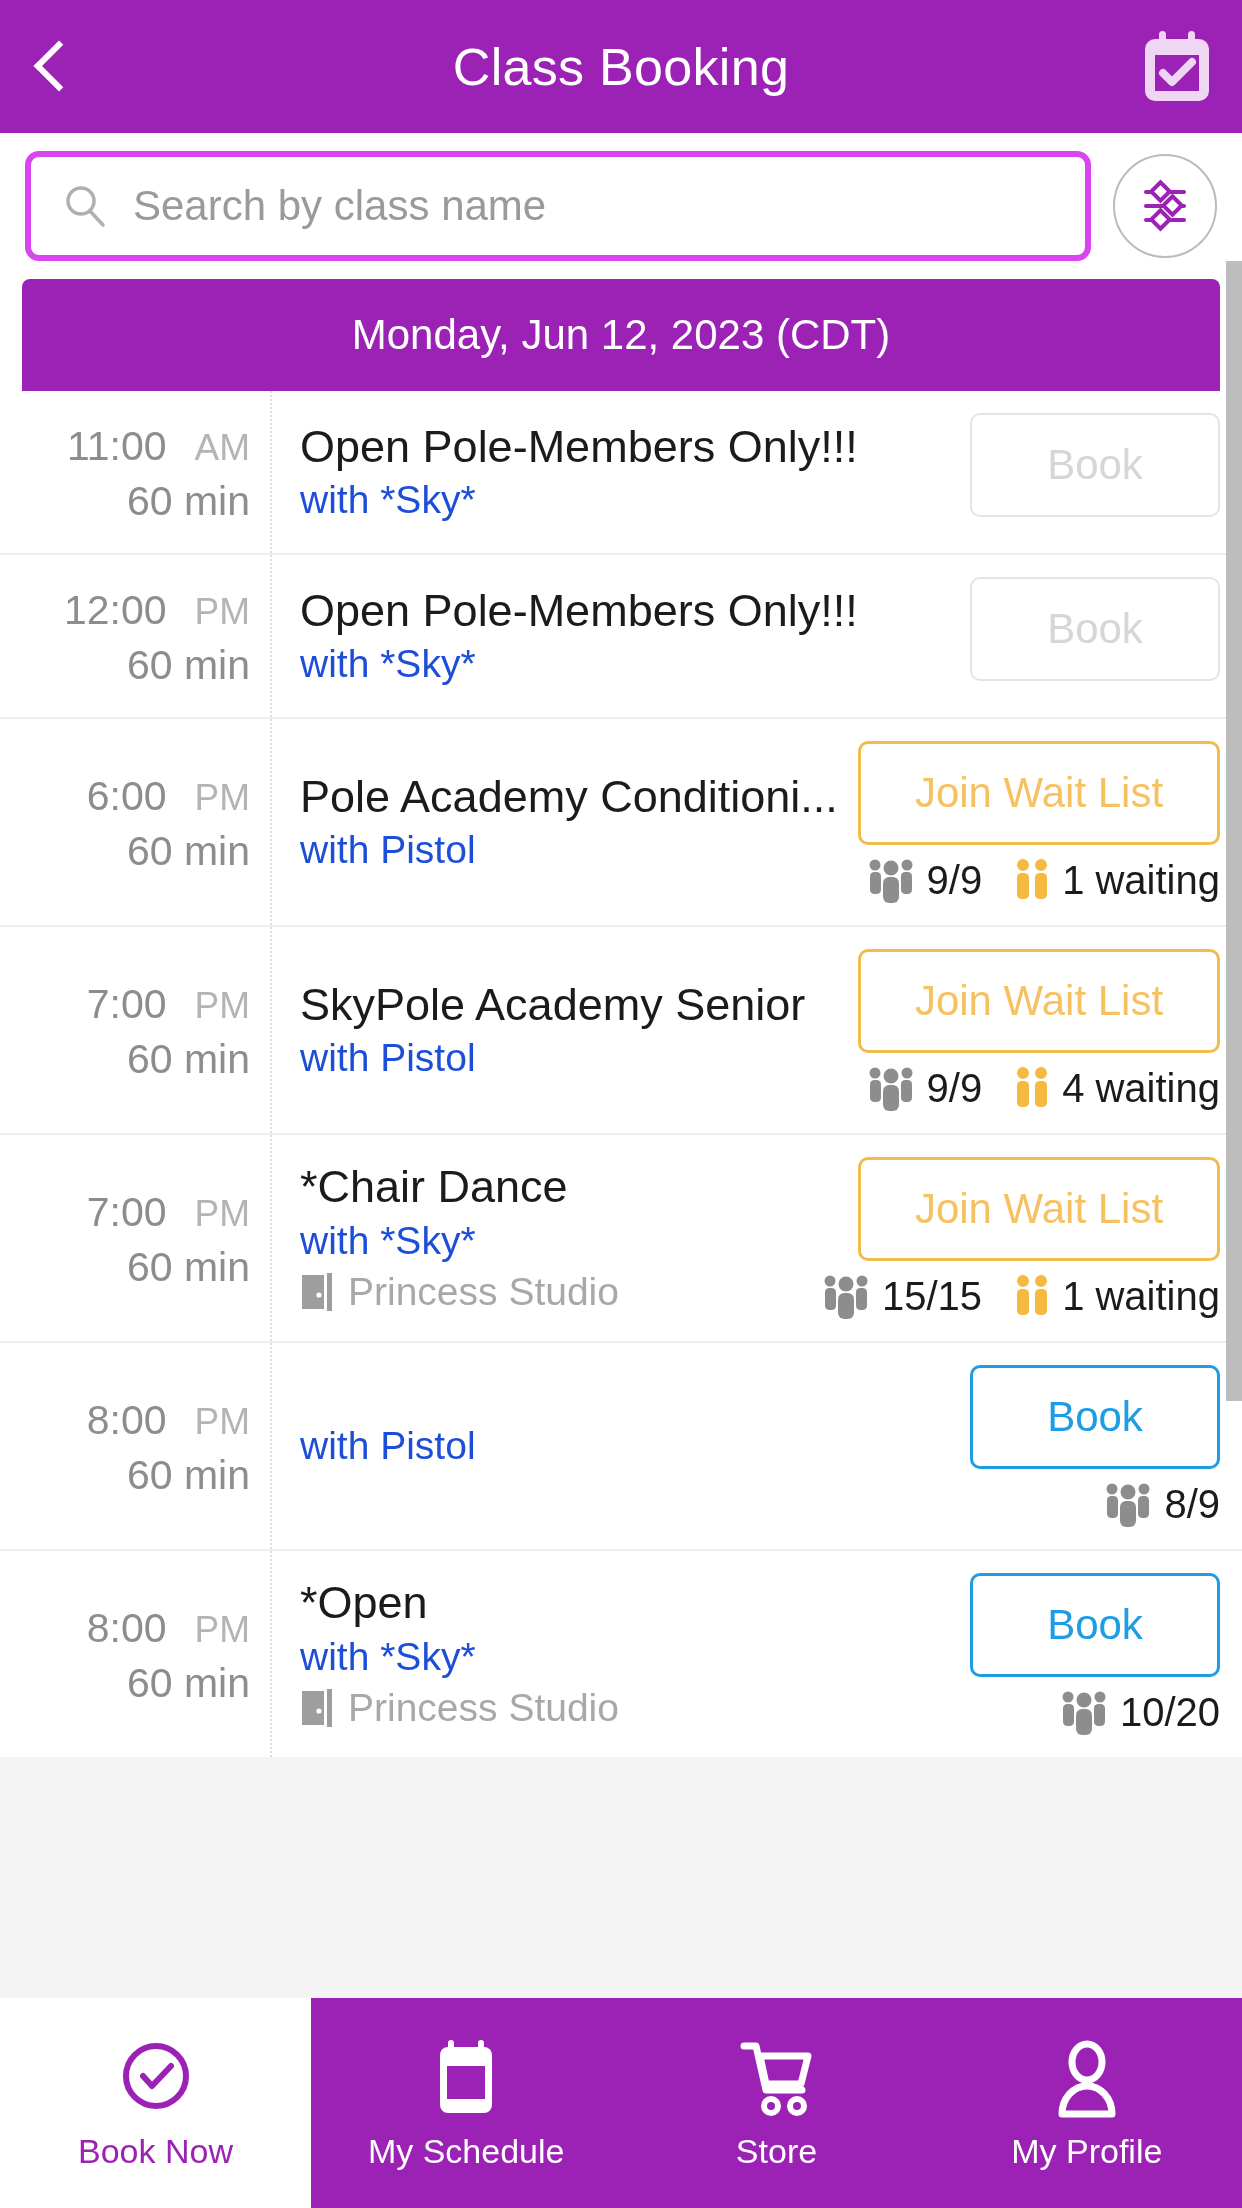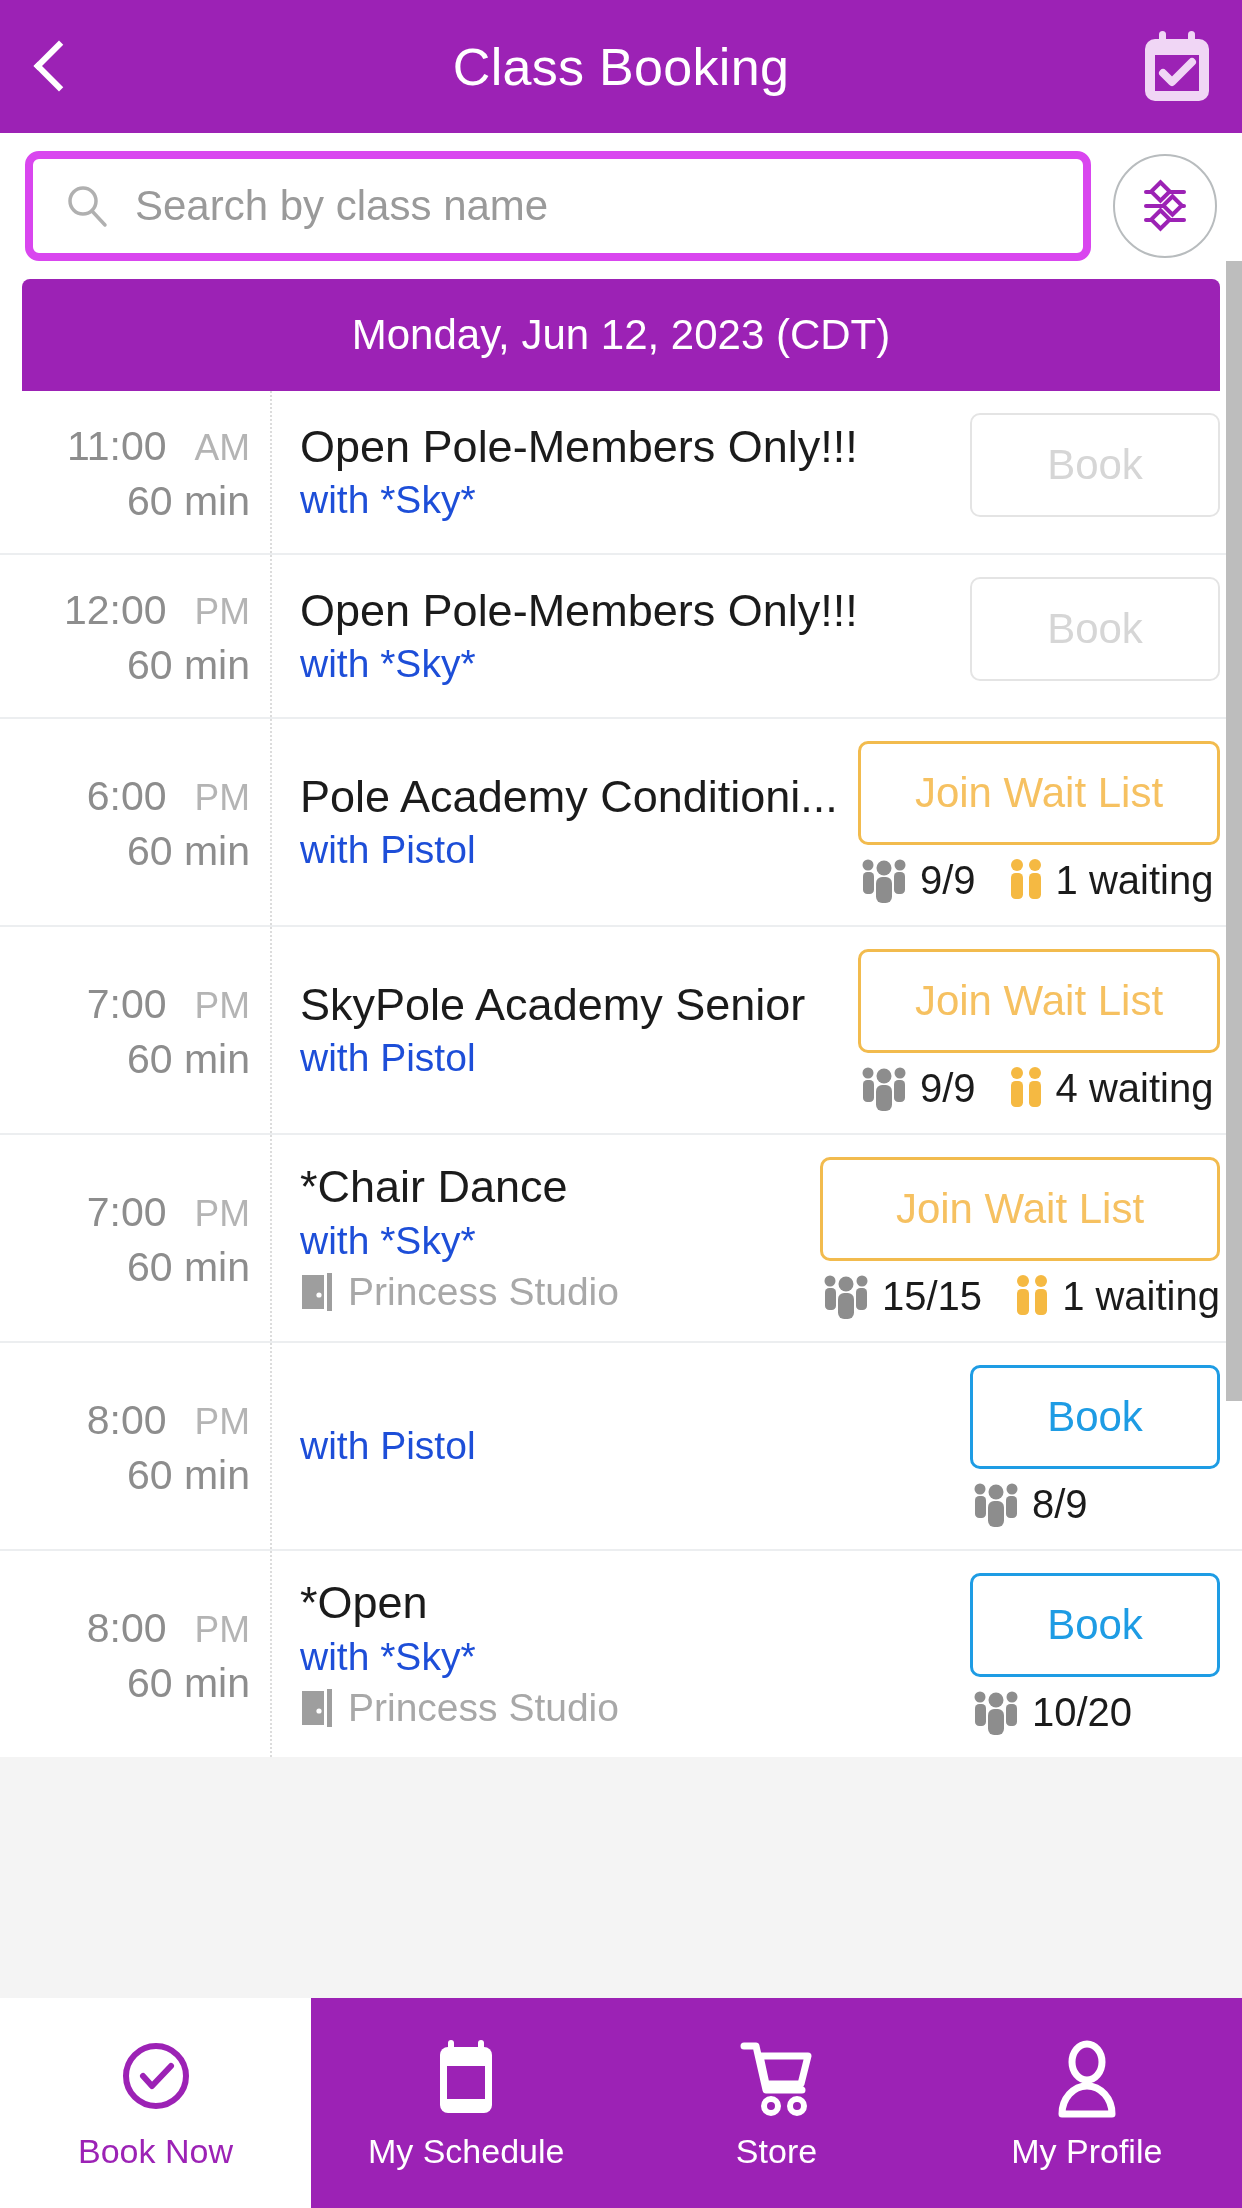--- a/index.html
+++ b/index.html
@@ -67,21 +67,21 @@
     flex: 0 0 118px;
     display: flex; align-items: center;
     padding: 0 25px 0 25px;
     gap: 22px;
     background: #ffffff;
     padding-top: 18px;
   }
   .search-box {
     flex: 1 1 auto;
     height: 110px;
-    border: 8px solid #d946ef;
+    border: 6px solid #d946ef;
     border-radius: 14px;
     display: flex; align-items: center;
     padding-left: 30px;
     gap: 24px;
     background: #fff;
   }
   .search-icon { width: 48px; height: 48px; flex: 0 0 48px; display:block; }
   .search-placeholder {
     color: #9a9a9a;
     font-size: 42px;
@@ -161,21 +161,21 @@
   .class-instructor { font-size: 39px; color: #1d4ed8; line-height: 1.15; }
   .class-location {
     display: flex; align-items: center; gap: 14px;
     font-size: 39px; color: #a8a8a8; line-height: 1.15;
   }
   .door-icon { width: 34px; height: 38px; flex: 0 0 34px; display:block; }
 
   .class-actions {
     flex: 0 0 auto;
     display: flex; flex-direction: column;
-    justify-content: flex-start;
+    align-items: flex-end; justify-content: flex-start;
     padding-right: 22px;
     gap: 12px;
   }
   .btn {
     min-width: 250px; height: 104px;
     border-radius: 10px;
     display: flex; align-items: center; justify-content: center;
     font-size: 42px;
     background: #ffffff;
     white-space: nowrap;

